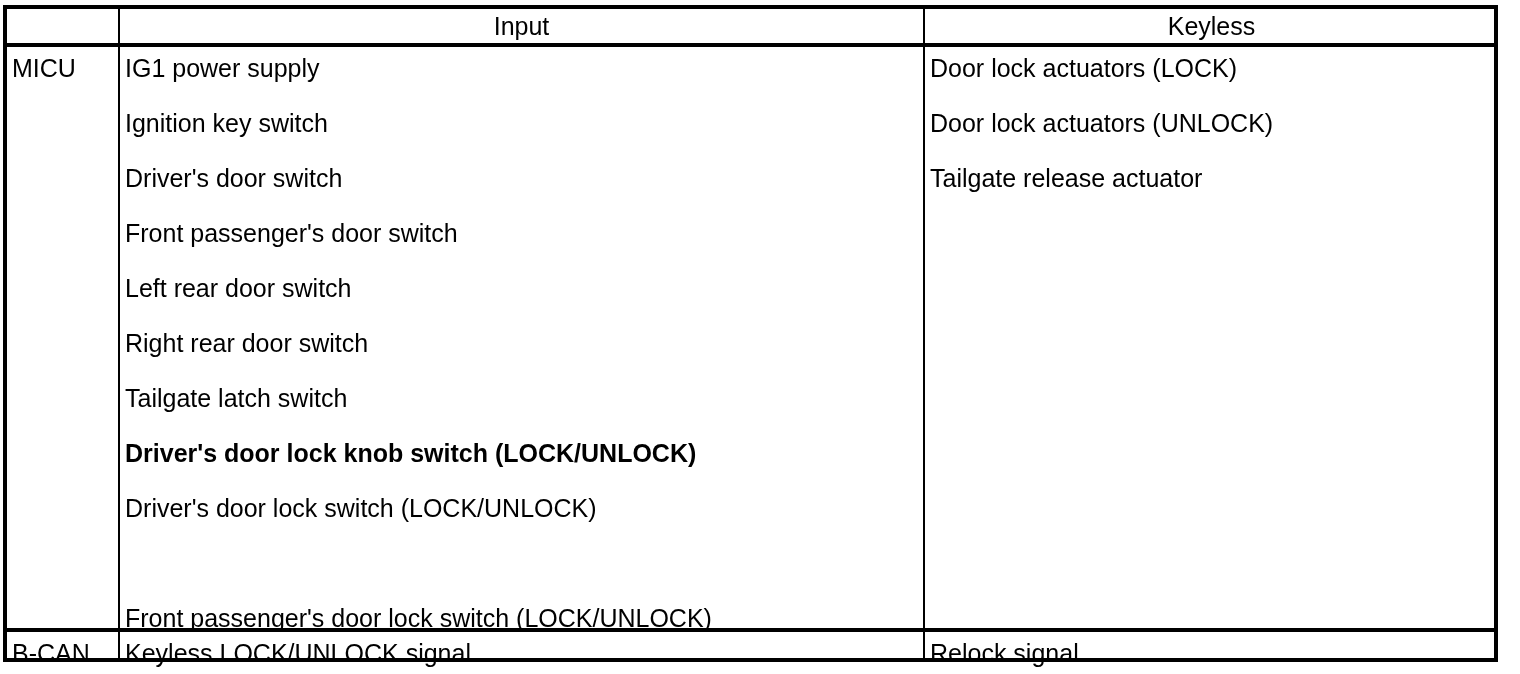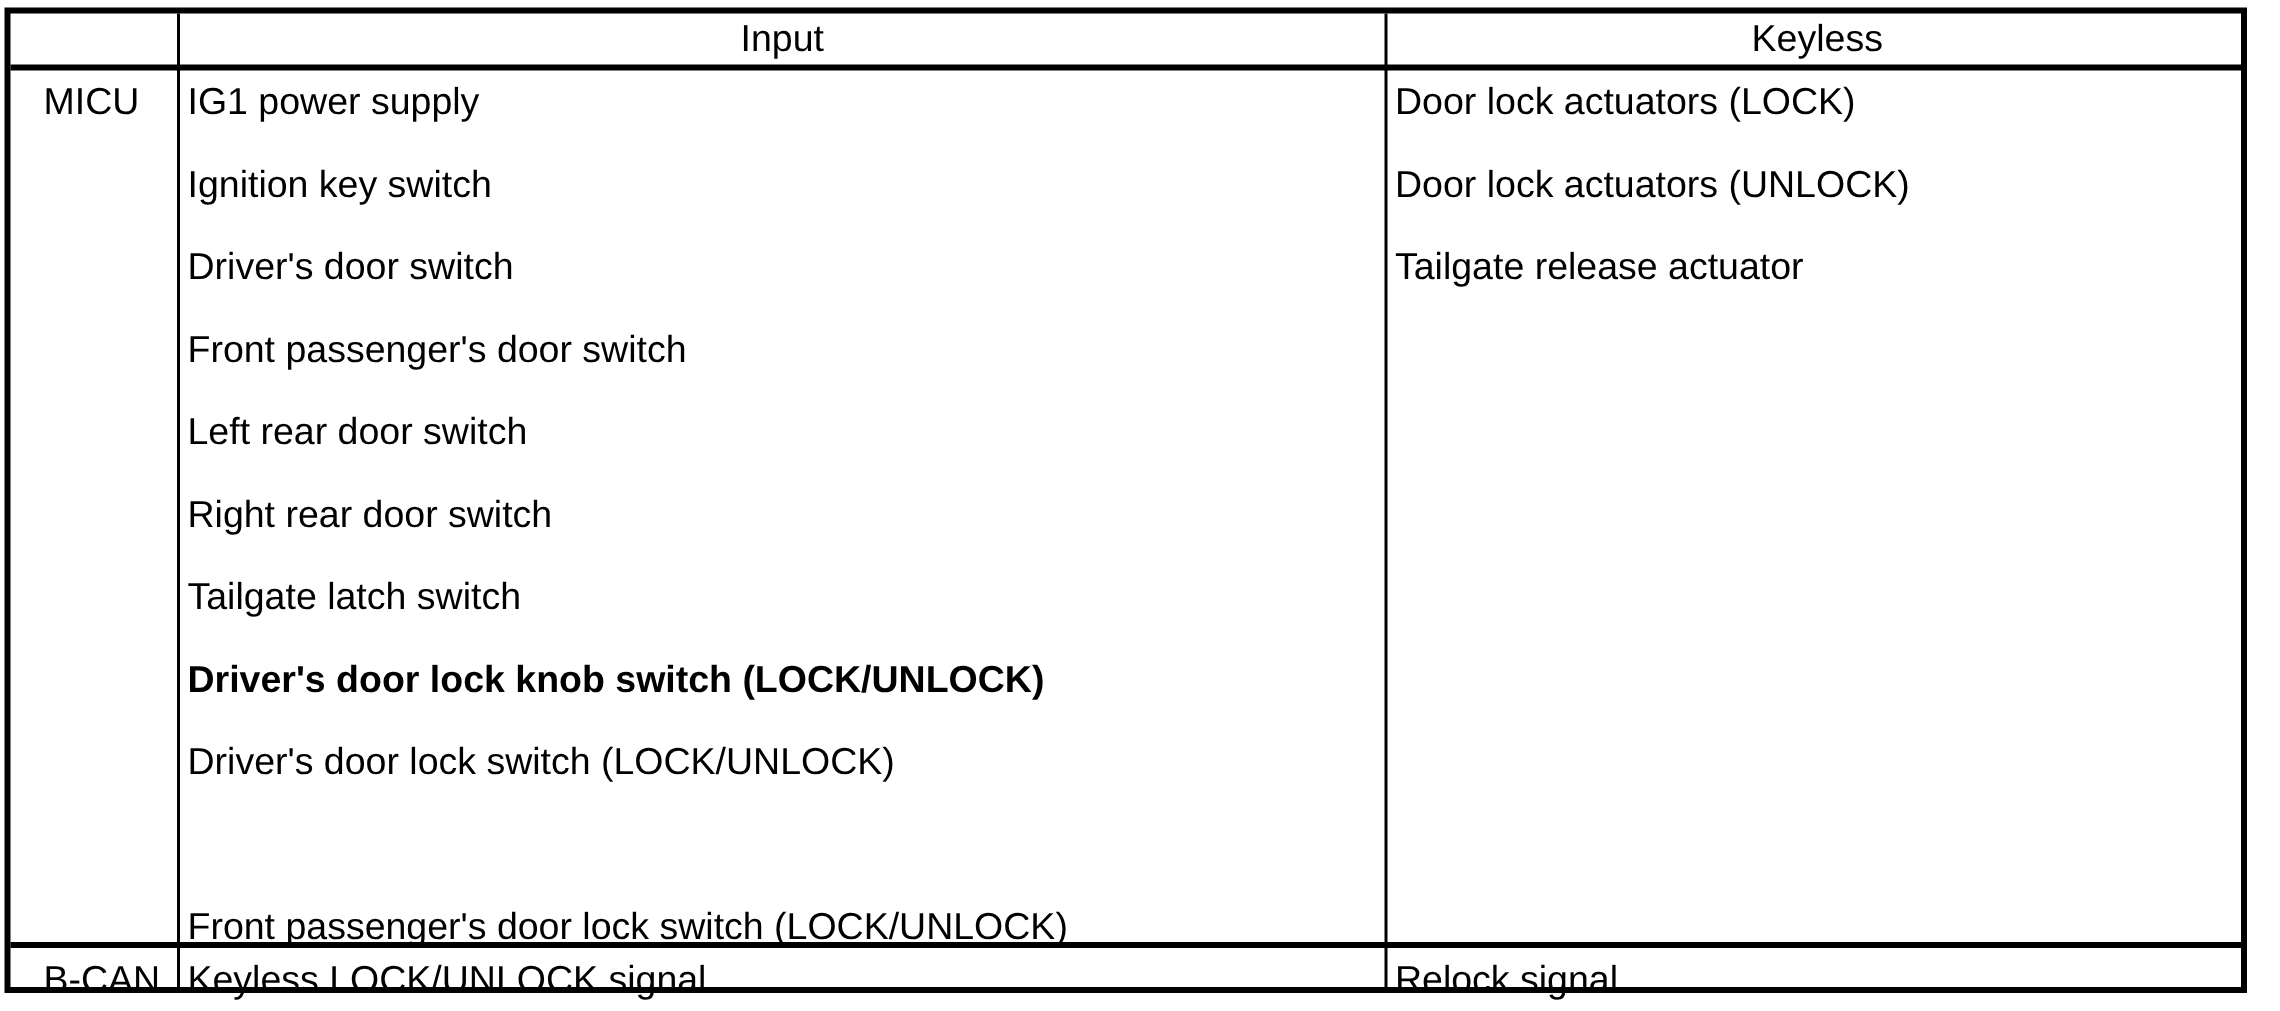--- a/index.html
+++ b/index.html
@@ -78,21 +78,21 @@
   }
   .hcell-input  { left: 113px; width: 803px; }
   .hcell-output { left: 918px; width: 573px; }
 
   
   .cell {
     position: absolute;
     font-size: 25px;
     white-space: nowrap;
   }
-  .col-module { left: 22px;   width: 106px; }
+  .col-module { left: 5px;   width: 106px; }
   .col-input  { left: 118px; width: 798px; }
   .col-output { left: 923px; width: 568px; }
 
   .row-line {
     position: absolute;
     height: 34px;
     line-height: 34px;
     font-size: 25px;
     white-space: nowrap;
   }

